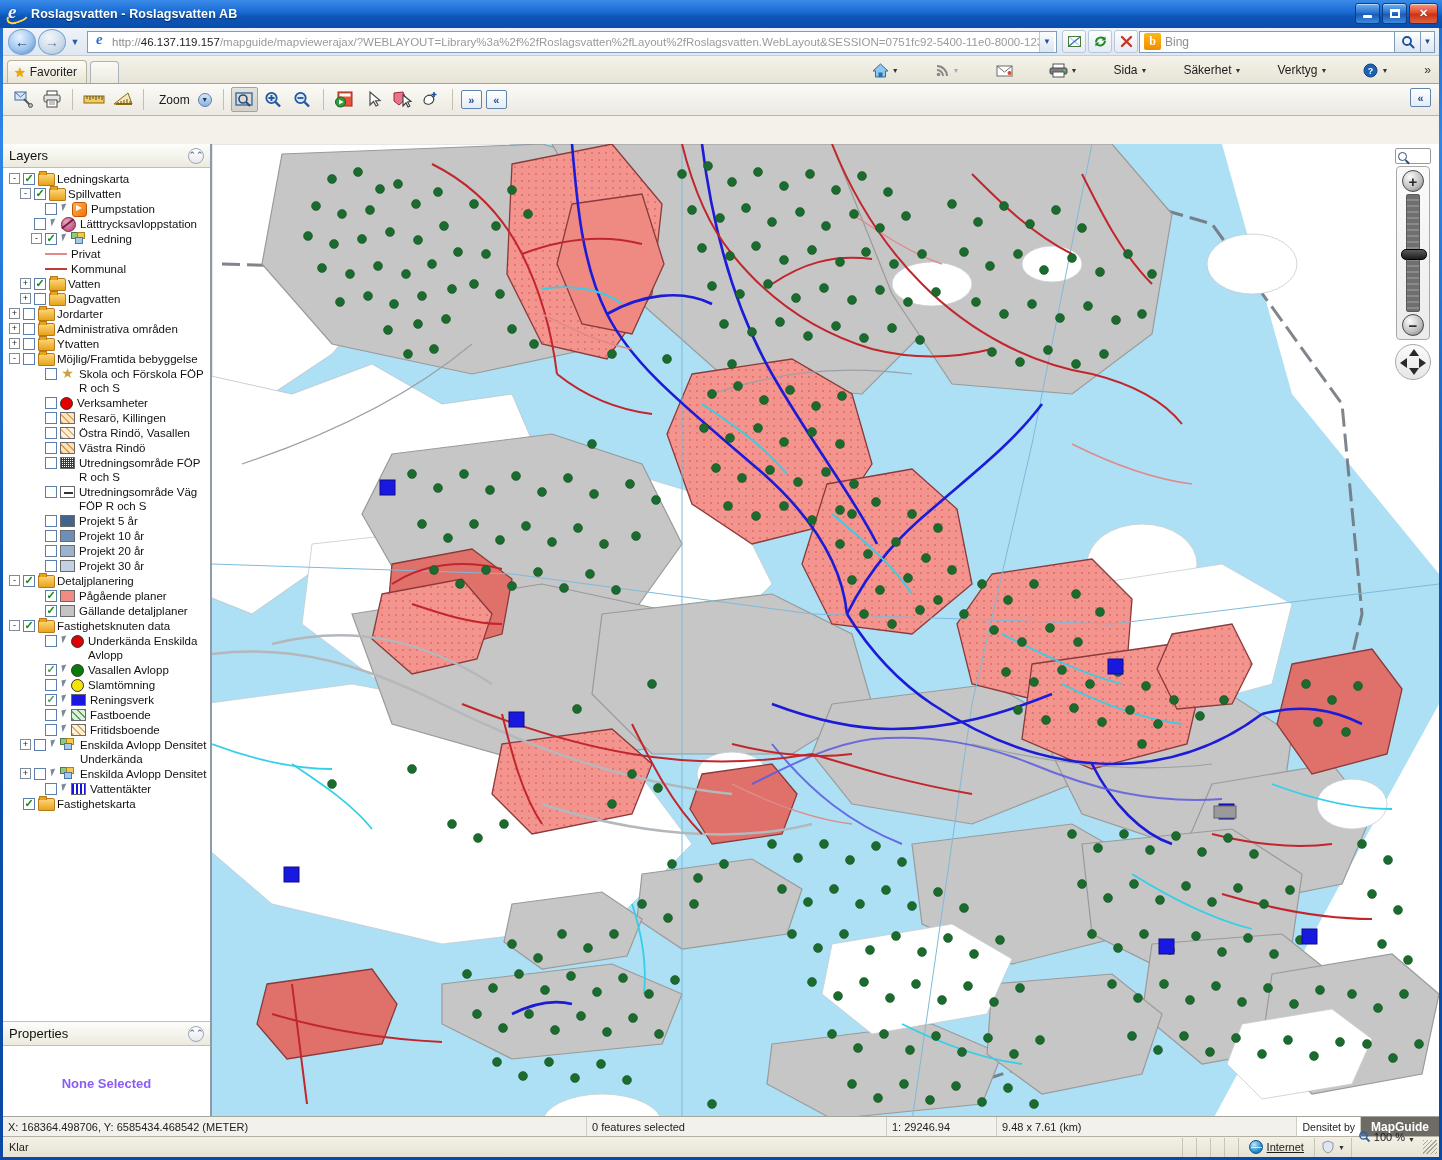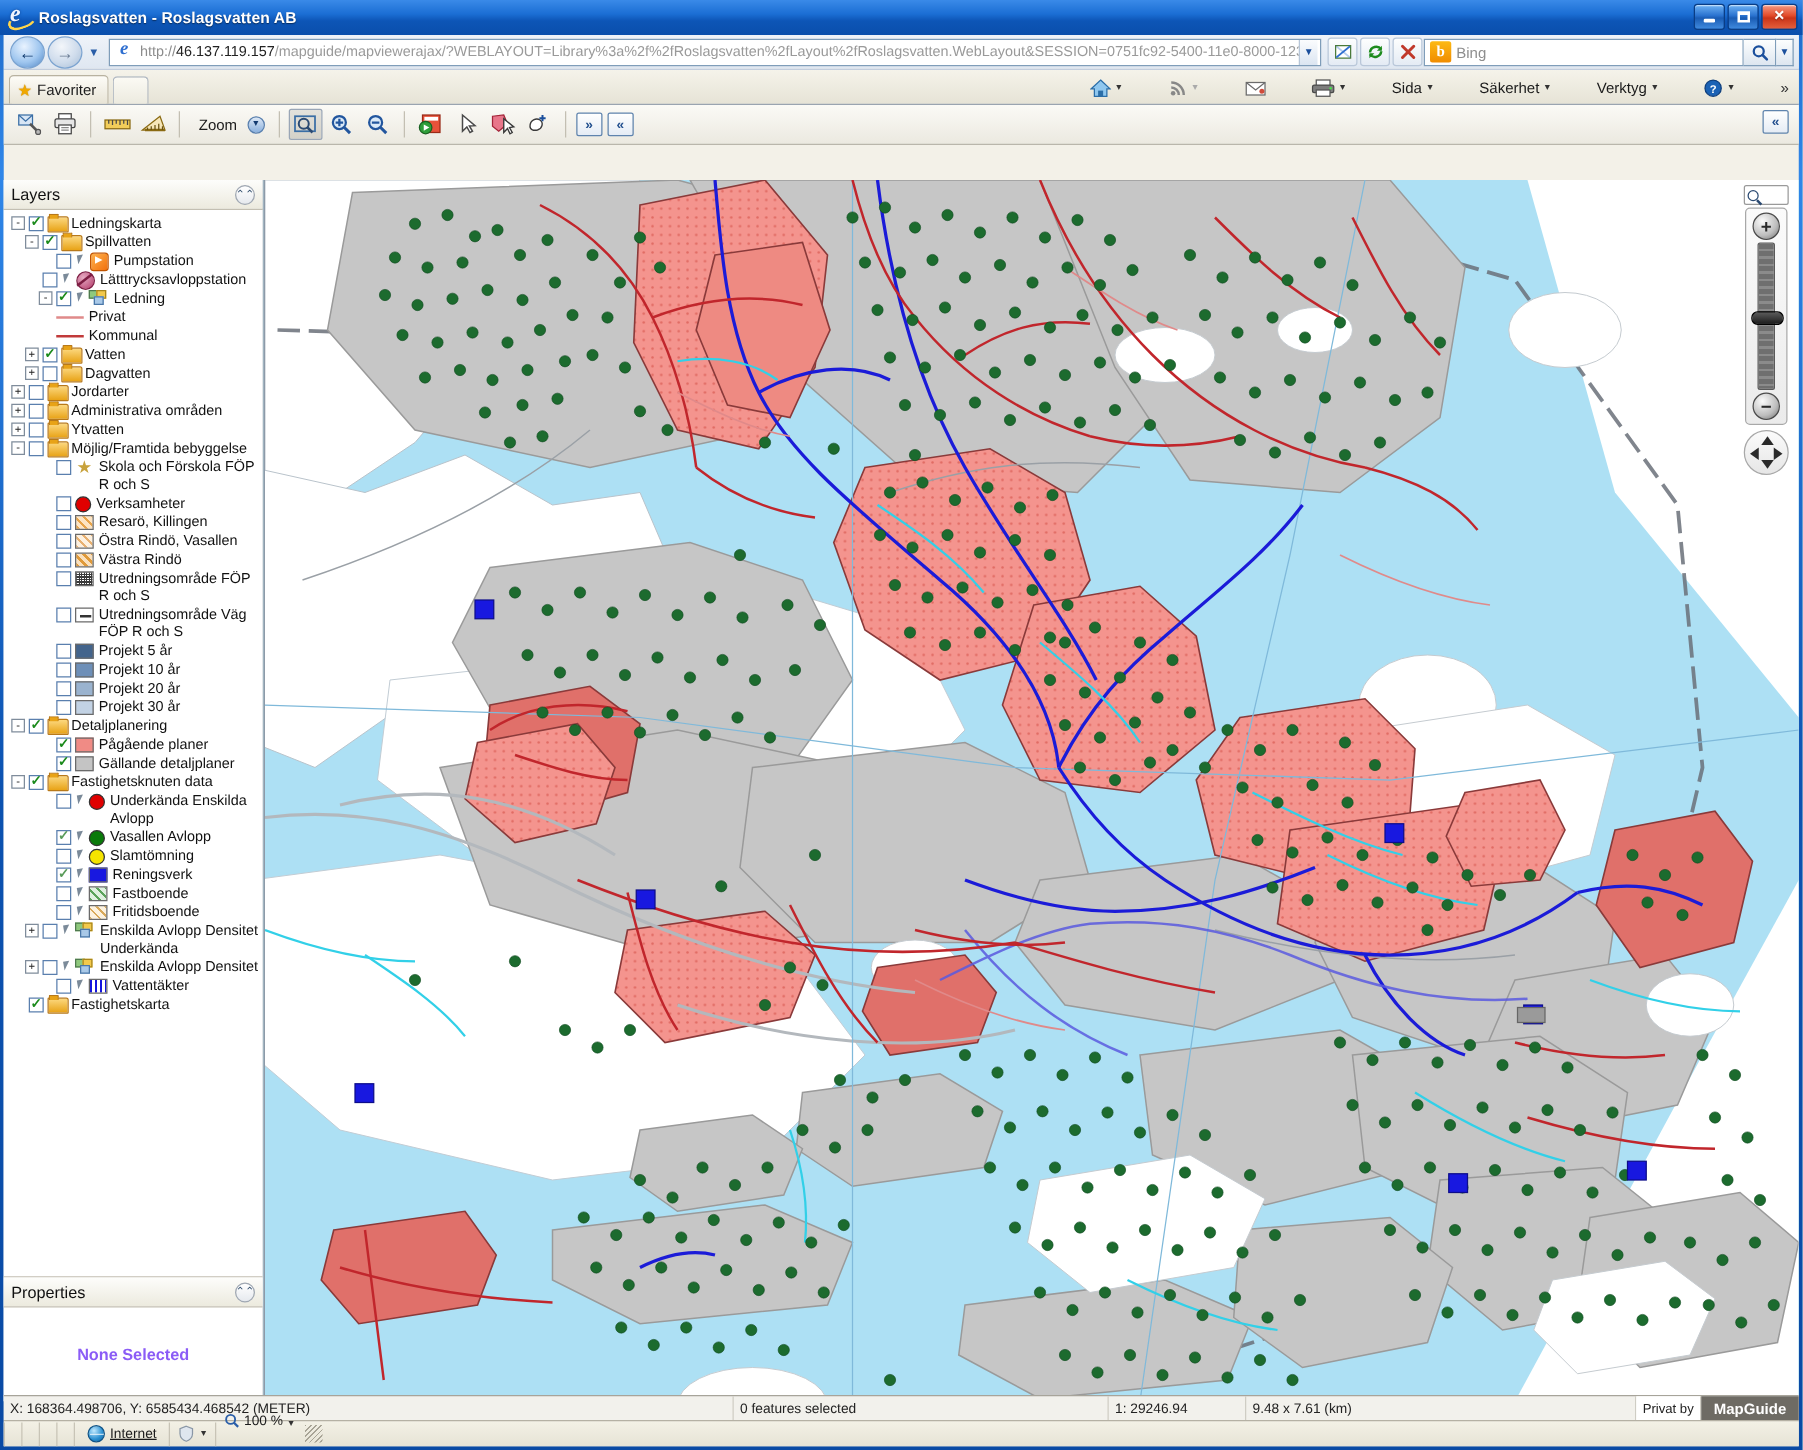--- a/index.html
+++ b/index.html
@@ -1466,25 +1466,26 @@
           </div>
         </div>
       </div>
     </div>
 
     <div id="mgstatus">
       <div class="cell c1">X: 168364.498706, Y: 6585434.468542 (METER)</div>
       <div class="cell c2">0 features selected</div>
       <div class="cell c3">1: 29246.94</div>
       <div class="cell c4">9.48 x 7.61 (km)</div>
-      <div class="pw">Privat by</div>
+      <div class="pw">Densitet by</div>
       <div class="mgbadge">MapGuide</div>
     </div>
 
     <div id="iestatus">
+      <div class="left">Klar</div>
       <div class="seg"></div>
       <div class="seg"></div>
       <div class="seg"></div>
       <div class="seg"></div>
       <div class="zone">
         <span class="globe"></span>
         <span>Internet</span>
       </div>
       <div class="prot">
         <svg width="14" height="14" viewBox="0 0 14 14">

